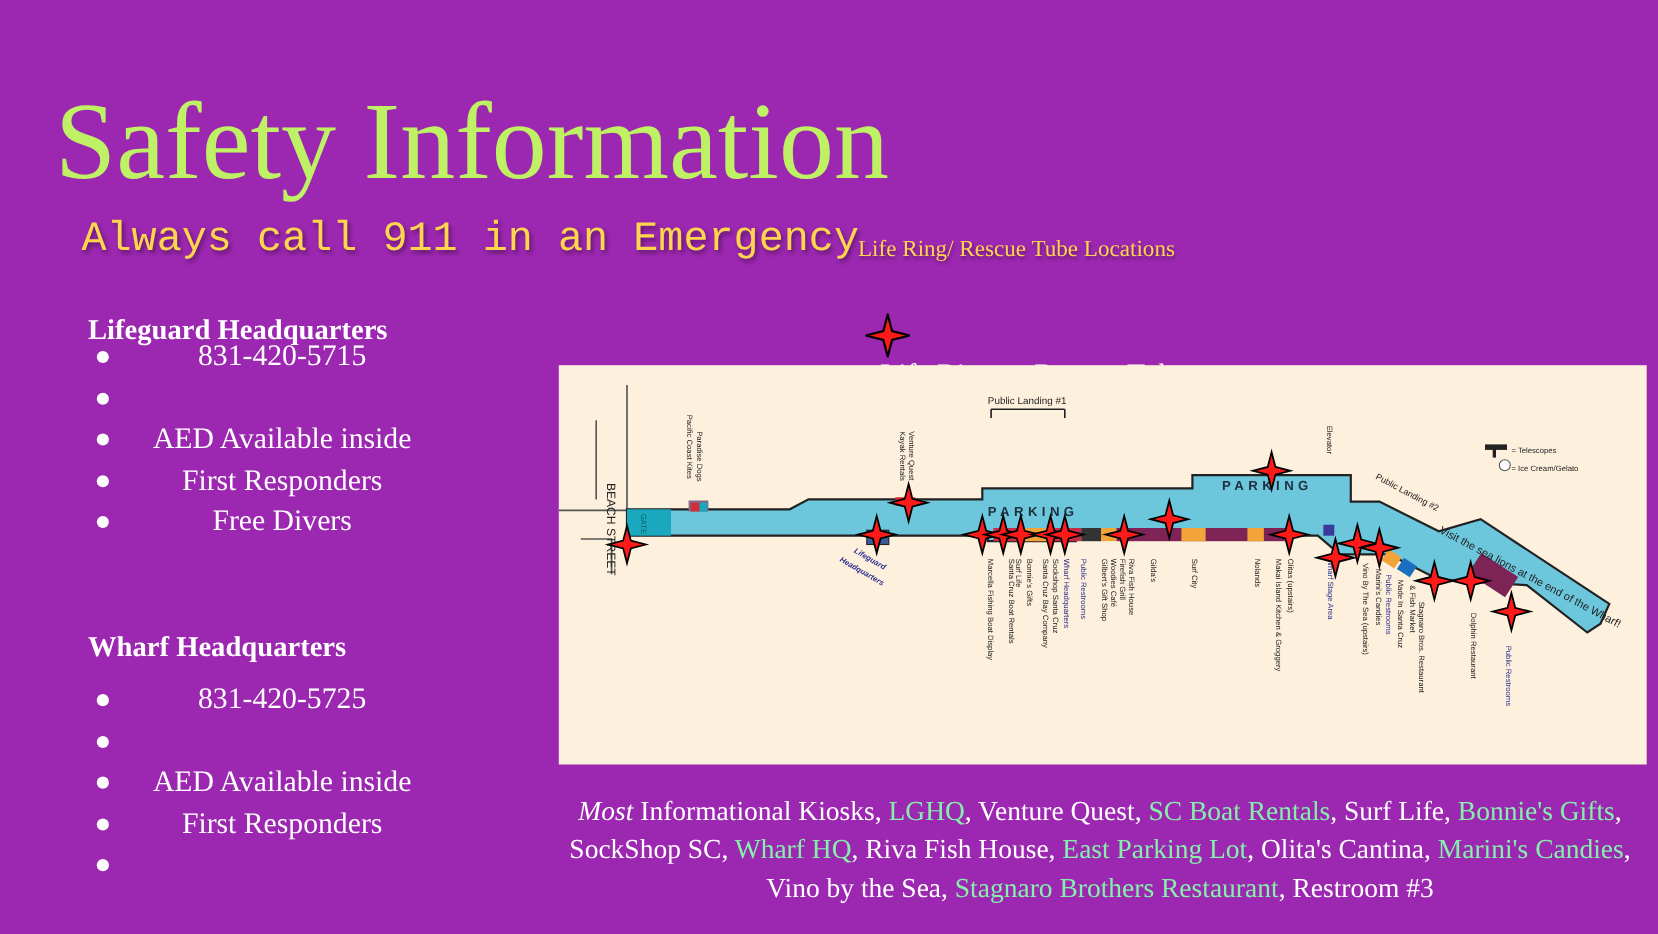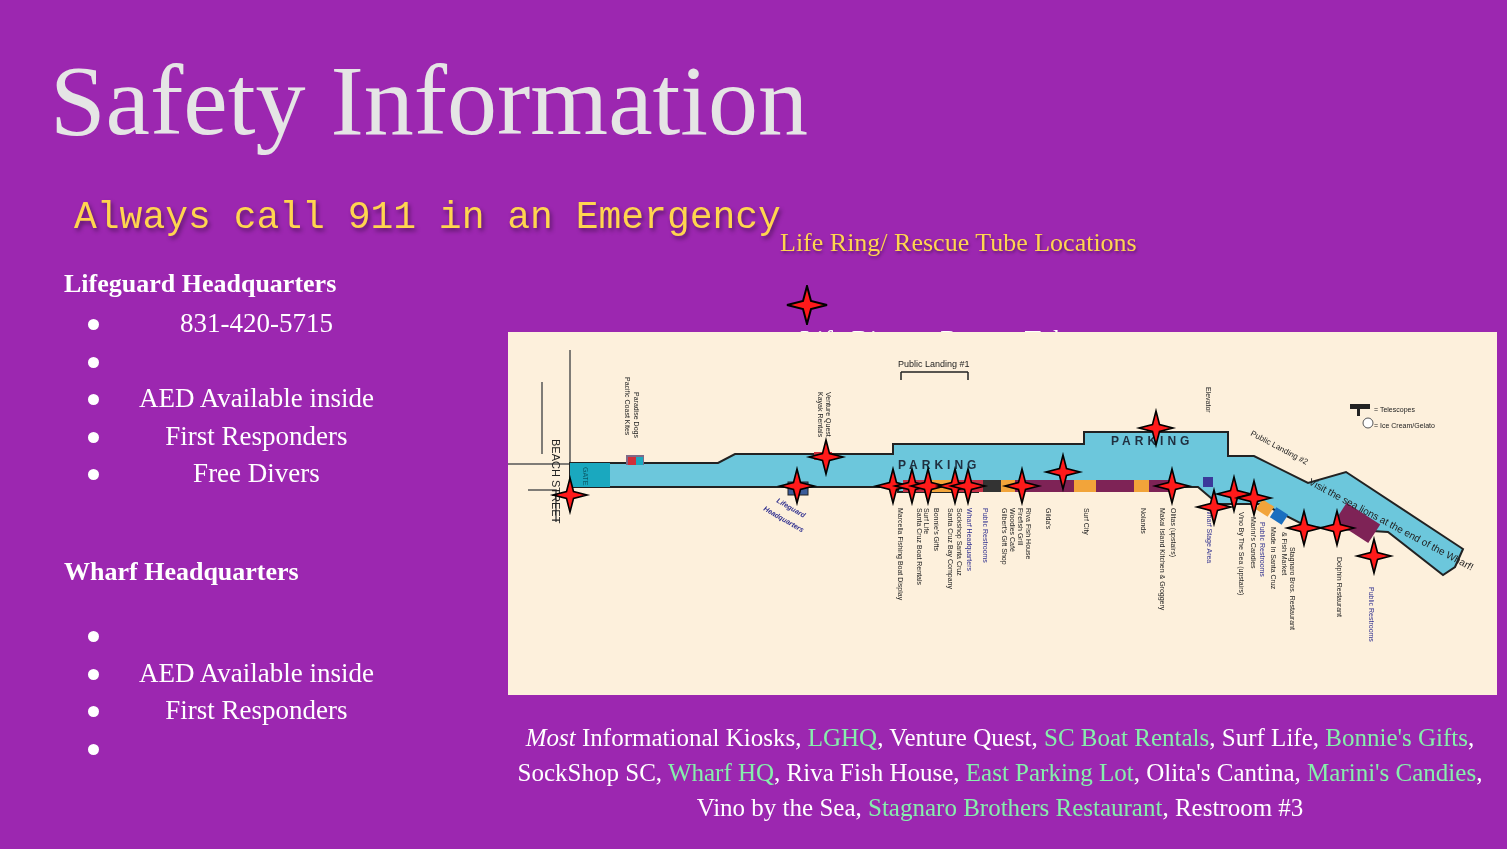--- a/index.html
+++ b/index.html
@@ -1,23 +1,23 @@
 <!DOCTYPE html>
 <html><head>
 <meta charset="utf-8">
 <style>
   html,body{margin:0;padding:0;}
   body{width:1507px;height:849px;background:#9c27b0;position:relative;overflow:hidden;font-family:"DejaVu Serif","Liberation Serif",serif;color:#fff;}
-  .title{position:absolute;left:50px;top:46px;font-family:"Liberation Serif",serif;font-size:100px;line-height:110px;color:#e5e5e5;letter-spacing:0px;margin:0;font-weight:normal;}
+  .title{position:absolute;left:50px;top:74px;font-family:"Liberation Serif",serif;font-size:100px;line-height:110px;color:#bef264;letter-spacing:0px;margin:0;font-weight:normal;}
   .subtitle{position:absolute;left:74px;top:196px;font-family:Liberation Mono, monospace;font-size:38px;color:#ffd54f;text-shadow:2px 3px 4px rgba(0,0,0,0.4);margin:0;font-weight:normal;}
-  .section-head{position:absolute;left:64px;font-family:"Liberation Serif",serif;font-weight:bold;font-size:26px;color:#fff;margin:0;}
+  .section-head{position:absolute;left:64px;font-family:"Liberation Serif",serif;font-weight:bold;font-size:26px;color:#fff;margin:16px;}
   ul.bullets{position:absolute;left:84px;margin:0;padding:0;list-style:none;font-family:"Liberation Serif",serif;font-size:27px;color:#fff;text-align:center;}
   ul.bullets li{height:37.5px;line-height:37.5px;position:relative;padding-left:55px;}
   ul.bullets li .dot{position:absolute;left:4px;top:14px;width:11px;height:11px;border-radius:50%;background:#fff;}
-  .map-title{position:absolute;left:780px;top:228px;font-family:"Liberation Serif",serif;font-size:26px;color:#ffd54f;text-shadow:1px 2px 3px rgba(0,0,0,0.35);margin:0;font-weight:normal;}
+  .map-title{position:absolute;left:780px;top:214px;font-family:"Liberation Serif",serif;font-size:21px;color:#ffd54f;text-shadow:1px 2px 3px rgba(0,0,0,0.35);margin:0;font-weight:normal;}
   .legend{position:absolute;left:786px;top:285px;display:flex;align-items:flex-start;flex-direction:column;}
   .legend .legend-text{font-family:"Liberation Serif",serif;font-size:27px;color:#fff;margin-left:14px;}
   .map{position:absolute;left:508px;top:332px;width:989px;height:363px;background:#fdf0dc;}
   .map svg{position:absolute;left:0;top:0;}
   .footer{position:absolute;left:505px;top:720px;width:990px;text-align:center;font-family:"Liberation Serif",serif;font-size:25px;line-height:35px;color:#fff;}
   .footer .hl{color:#86efac;}
   .footer em{font-style:italic;}
 </style>
 </head>
 <body>
@@ -29,20 +29,21 @@
 <ul class="bullets" style="top:305px;">
   <li><span class="dot"></span><span>831-420-5715</span></li>
   <li><span class="dot"></span></li>
   <li><span class="dot"></span><span>AED Available inside</span></li>
   <li><span class="dot"></span><span>First Responders</span></li>
   <li><span class="dot"></span><span>Free Divers</span></li>
 </ul>
 
 <h3 class="section-head" style="top:557px;">Wharf Headquarters</h3>
 <ul class="bullets" style="top:617px;">
+  <li><span class="dot"></span><span>831-420-5725</span></li>
   <li><span class="dot"></span></li>
   <li><span class="dot"></span><span>AED Available inside</span></li>
   <li><span class="dot"></span><span>First Responders</span></li>
   <li><span class="dot"></span></li>
 </ul>
 
 <h2 class="map-title">Life Ring/ Rescue Tube Locations</h2>
 <div class="legend">
   <svg width="42" height="40" viewBox="-21 -20 42 40">
     <path d="M0,-19 L4,-4 L20,0 L4,4 L0,19 L-4,4 L-20,0 L-4,-4 Z" fill="#ff1a1a" stroke="#000" stroke-width="2"></path>

